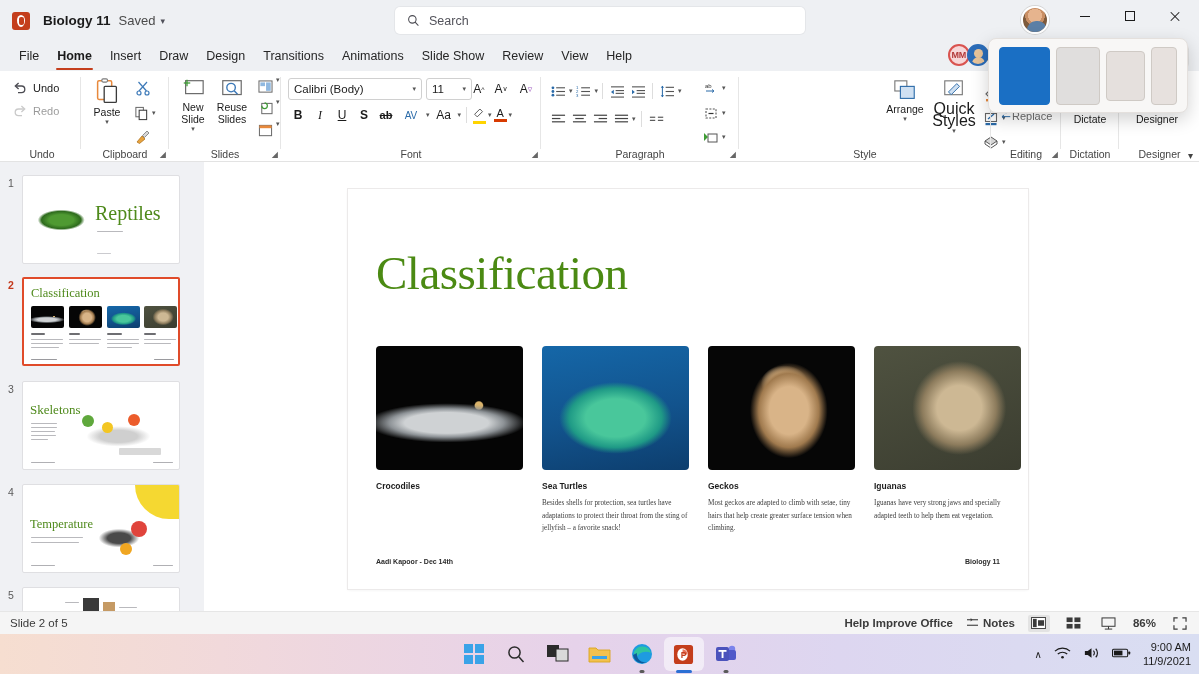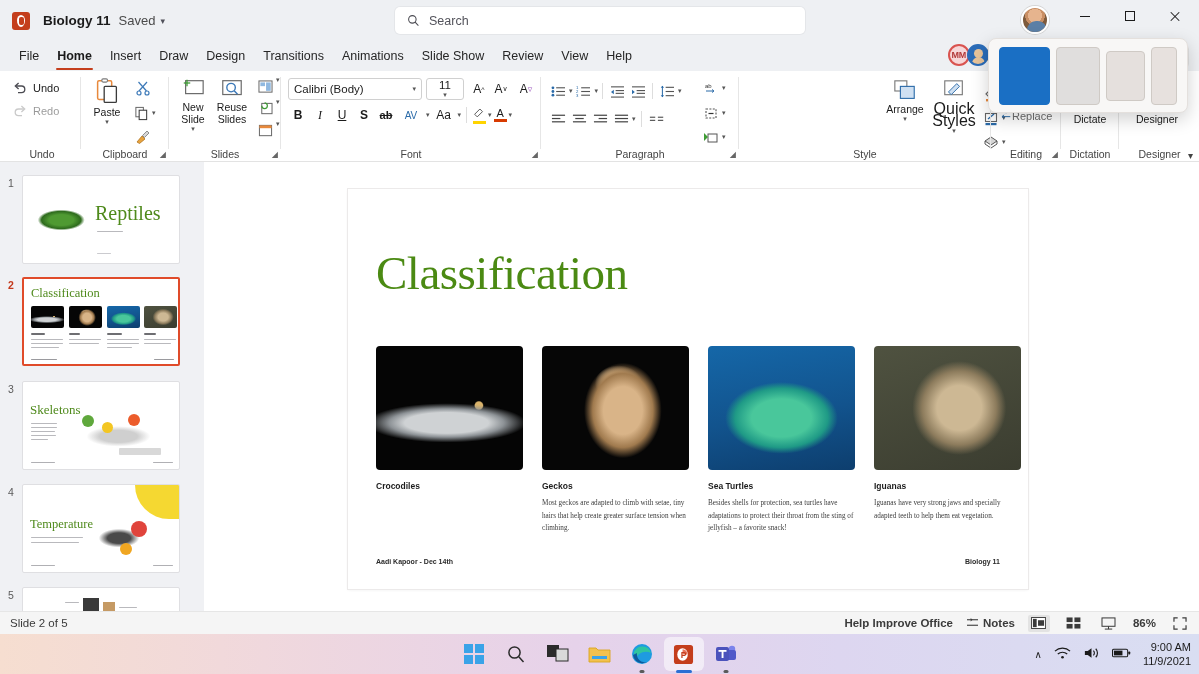--- a/index.html
+++ b/index.html
@@ -381,21 +381,21 @@
       <div class="group-label">Slides</div>
       <div class="dlg" style="right:2px;">◢</div>
     </div>
     <div class="grp-sep" style="left:280px;"></div>
 
     <div class="group" style="left:282px; width:258px;">
       <div class="pill" style="position:absolute; left:6px; top:7px; width:134px; justify-content:space-between;">
         <span>Calibri (Body)</span>
         <span class="chev">▾</span>
       </div>
-      <div class="pill" style="position:absolute; left:144px; top:7px; width:38px; justify-content:space-between;flex-direction:column;">
+      <div class="pill" style="position:absolute; left:144px; top:7px; width:46px; justify-content:space-between;">
         <span>11</span>
         <span class="chev">▾</span>
       </div>
       <div class="fmt" style="position:absolute; left:186px; top:7px; width:22px; height:22px;">A<sup style="font-size:7px;">^</sup></div>
       <div class="fmt" style="position:absolute; left:208px; top:7px; width:22px; height:22px;">A<sup style="font-size:7px;">∨</sup></div>
       <div class="fmt" style="position:absolute; left:233px; top:7px; width:22px; height:22px;">A<span style="color:#a05fc0; font-size:9px;">▿</span></div>
 
       <div style="position:absolute; left:6px; top:34px; display:flex; align-items:center; gap:2px;">
         <div class="fmt" style="font-weight:700;">B</div>
         <div class="fmt" style="font-style:italic; font-family:'Liberation Serif',serif;">I</div>
@@ -753,28 +753,28 @@
   <div class="canvas">
     <div class="slide">
       <div class="slide-title">Classification</div>
 
       <div class="cards">
         <div class="card">
           <div class="card-img img-croc"></div>
           <div class="card-h">Crocodiles</div>
         </div>
         <div class="card">
+          <div class="card-img img-turtle"></div>
+          <div class="card-h">Sea Turtles</div>
+          <div class="card-p">Besides shells for protection, sea turtles have adaptations to protect their throat from the sting of jellyfish – a favorite snack!</div>
+        </div>
+        <div class="card">
           <div class="card-img img-gecko"></div>
           <div class="card-h">Geckos</div>
           <div class="card-p">Most geckos are adapted to climb with setae, tiny hairs that help create greater surface tension when climbing.</div>
-        </div>
-        <div class="card">
-          <div class="card-img img-turtle"></div>
-          <div class="card-h">Sea Turtles</div>
-          <div class="card-p">Besides shells for protection, sea turtles have adaptations to protect their throat from the sting of jellyfish – a favorite snack!</div>
         </div>
         <div class="card">
           <div class="card-img img-iguana"></div>
           <div class="card-h">Iguanas</div>
           <div class="card-p">Iguanas have very strong jaws and specially adapted teeth to help them eat vegetation.</div>
         </div>
       </div>
 
       <div class="slide-footL">Aadi Kapoor - Dec 14th</div>
       <div class="slide-footR">Biology 11</div>

